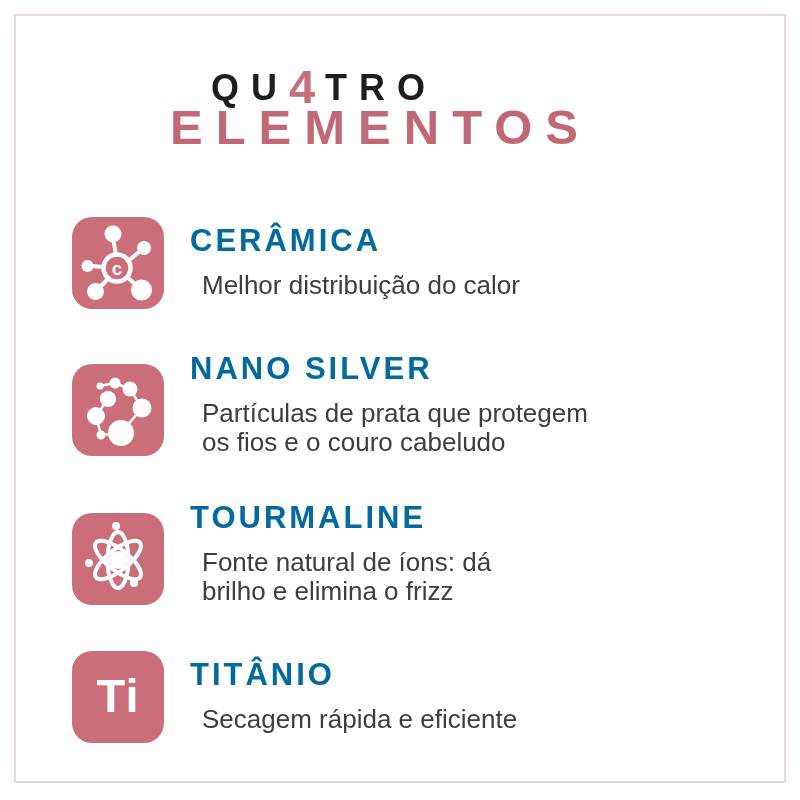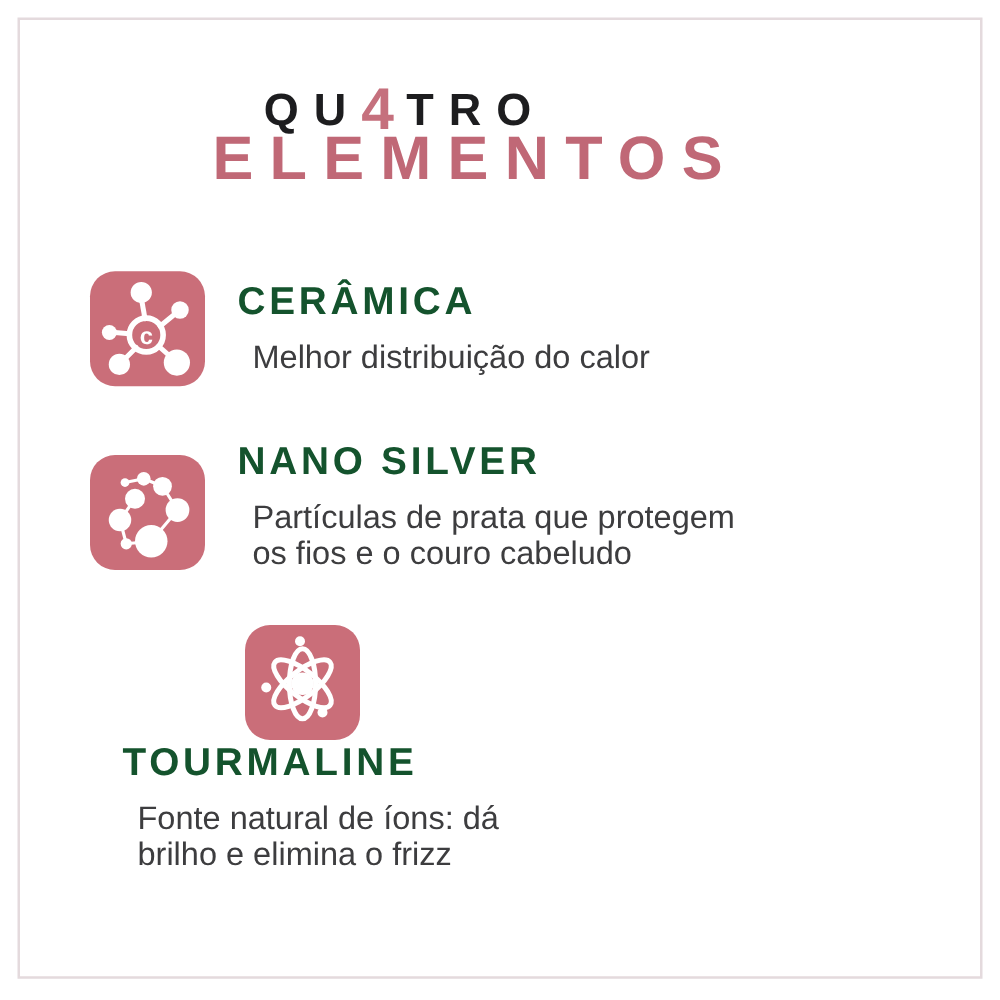--- a/index.html
+++ b/index.html
@@ -61,21 +61,21 @@
   }
   
   .row {
     position: absolute;
     left: 72px;
     display: flex;
     align-items: center;
   }
   .row-1 { top: 217px; }
   .row-2 { top: 351px; align-items: center; }
-  .row-3 { top: 500px; flex-direction: column; }
+  .row-3 { top: 500px; }
   .row-4 { top: 651px; }
   .icon-box {
     width: 92px;
     height: 92px;
     border-radius: 20px;
     background: #ca6e79;
     flex: none;
     display: flex;
     align-items: center;
     justify-content: center;
@@ -88,21 +88,21 @@
     letter-spacing: 1px;
     line-height: 1;
     padding-bottom: 4px;
   }
   .row-text { margin-left: 26px; }
   .row-1 .row-text, .row-4 .row-text { transform: translateY(4px); }
   .row-heading {
     font-size: 31px;
     font-weight: bold;
     letter-spacing: 3px;
-    color: #14532d;
+    color: #0369a1;
     margin: 0 0 7px 0;
     white-space: nowrap;
   }
   .row-desc {
     font-size: 26px;
     line-height: 29px;
     color: #3d3d3f;
     white-space: pre-line;
     margin: 12px;
   }
@@ -180,14 +180,23 @@
         <circle cx="62" cy="70" r="4" fill="#ffffff" stroke="none"></circle>
       </svg>
     </div>
     <div class="row-text">
       <div class="row-heading">TOURMALINE</div>
       <div class="row-desc">Fonte natural de íons: dá
 brilho e elimina o frizz</div>
     </div>
   </div>
 
+  <div class="row row-4">
+    <div class="icon-box">
+      <span class="ti-glyph">Ti</span>
+    </div>
+    <div class="row-text">
+      <div class="row-heading">TITÂNIO</div>
+      <div class="row-desc">Secagem rápida e eficiente</div>
+    </div>
+  </div>
 
 </div>
 
 </body></html>

